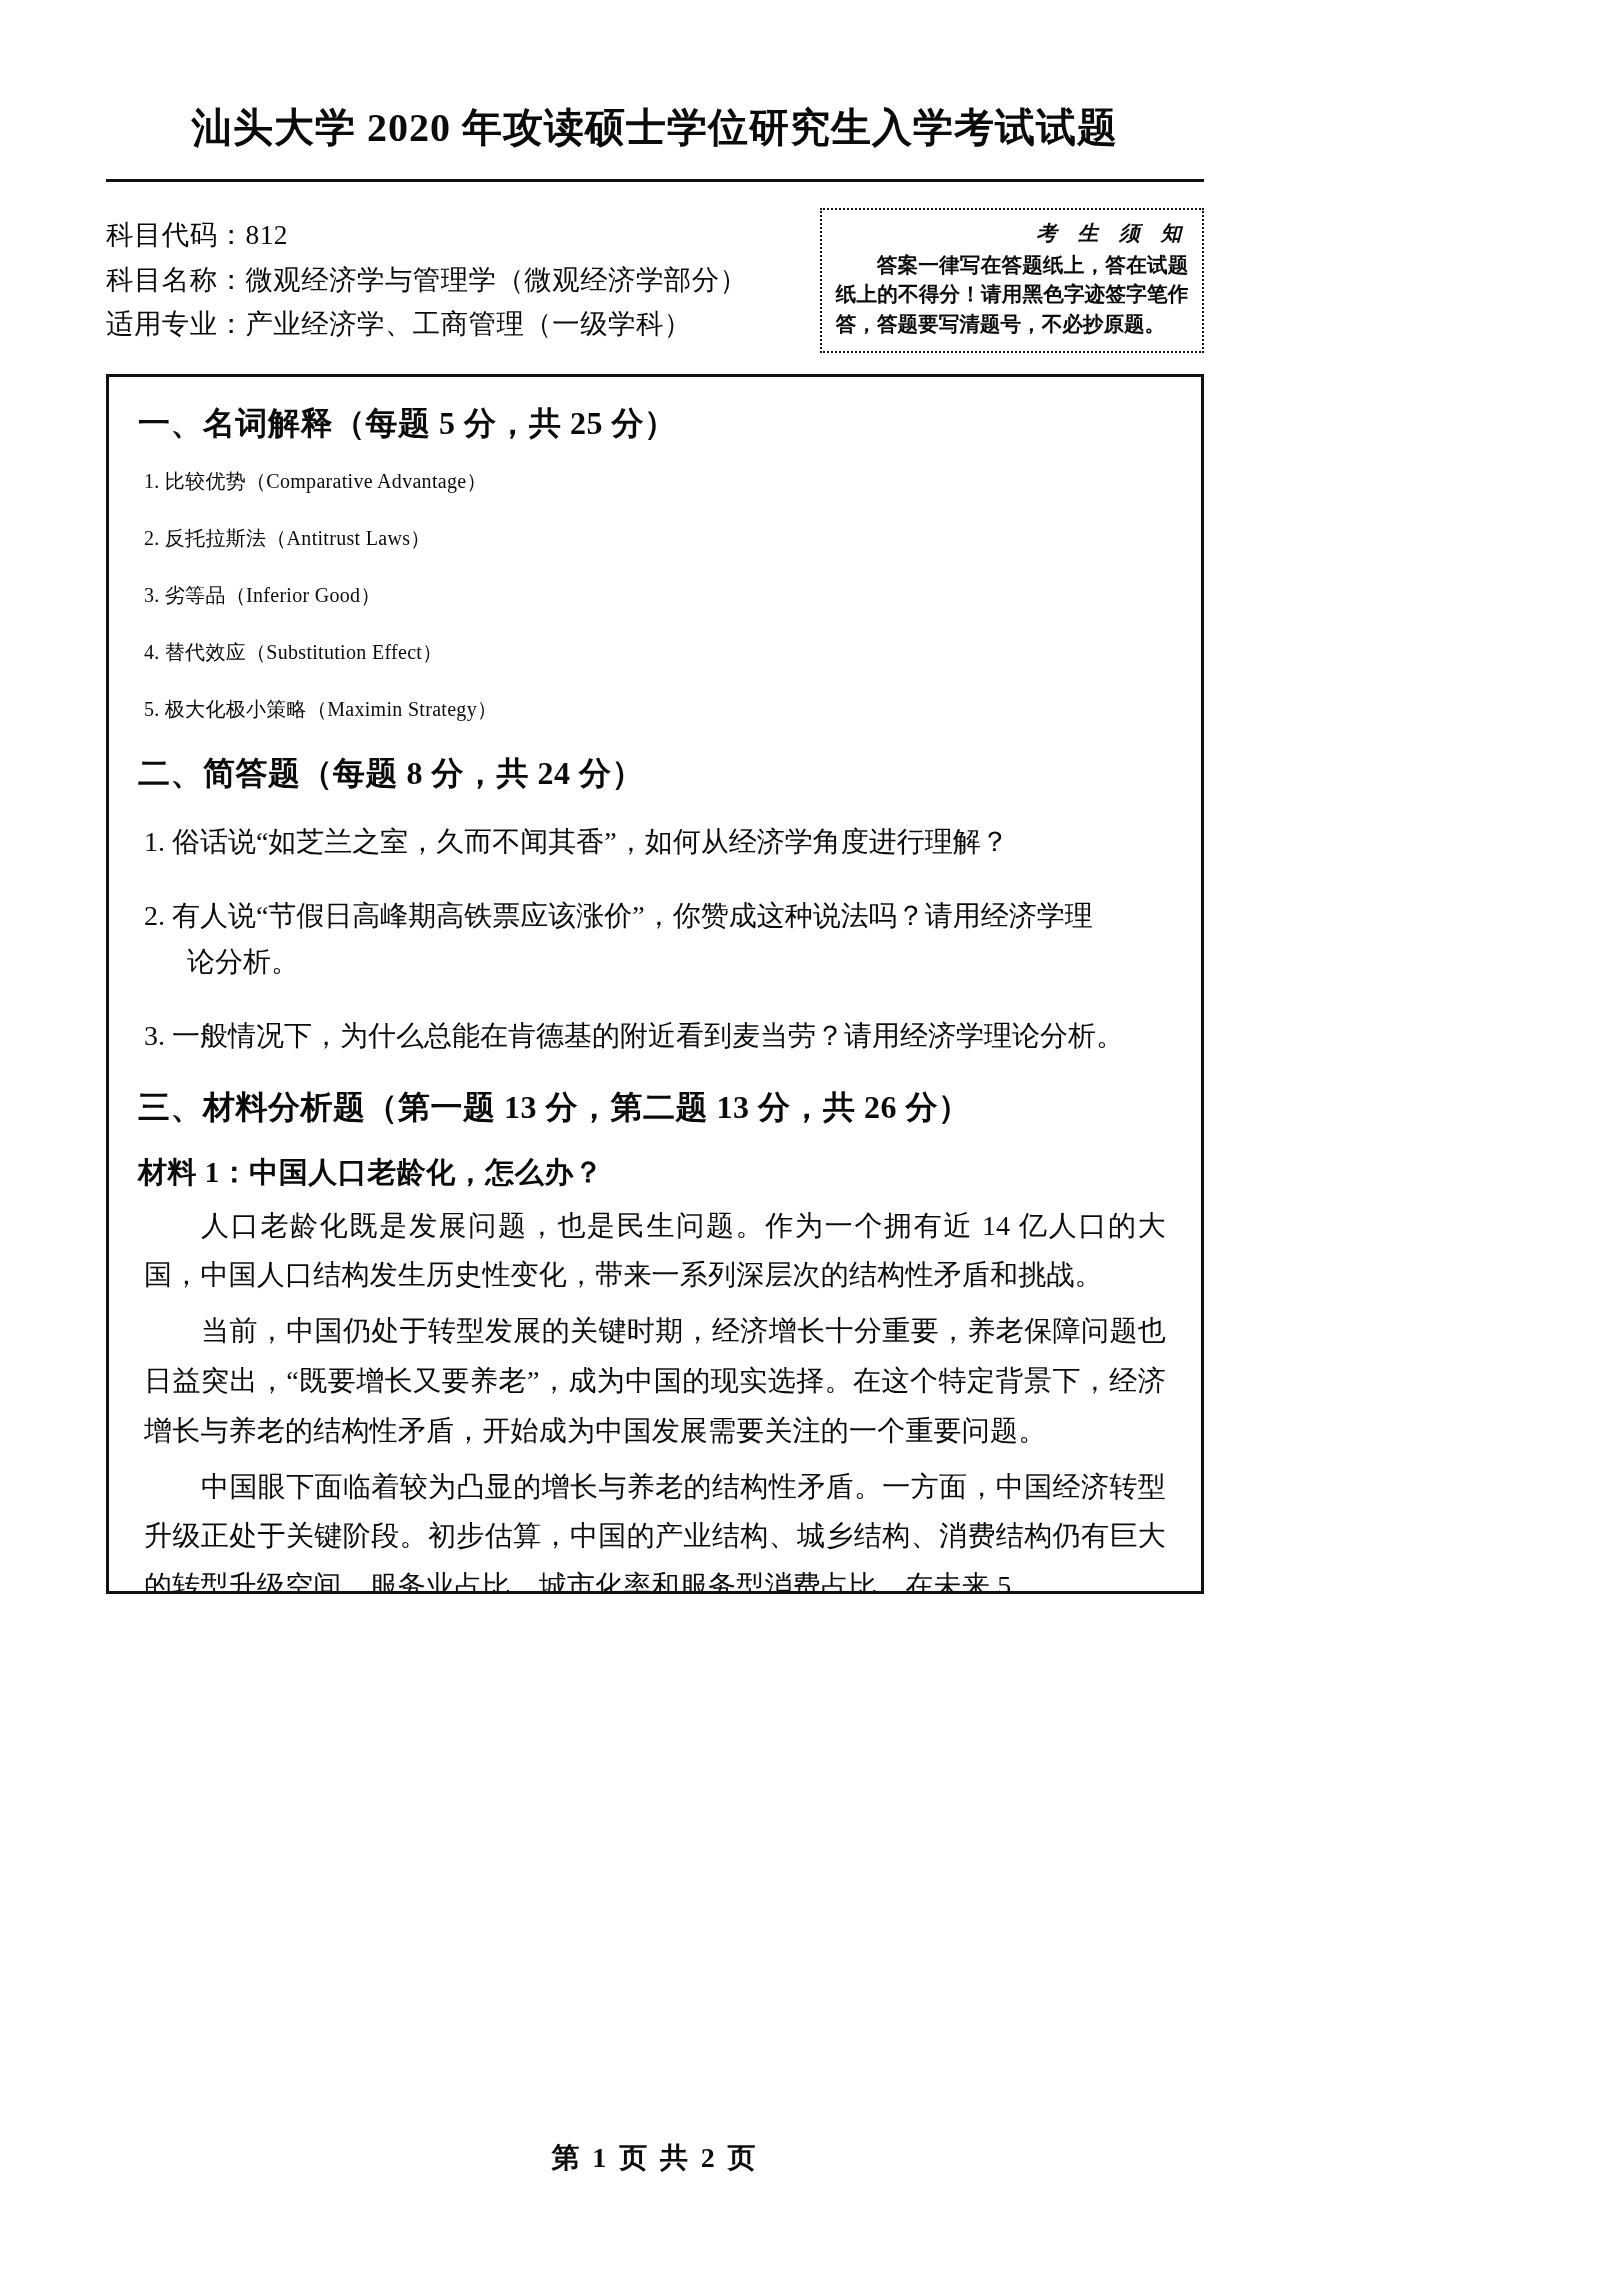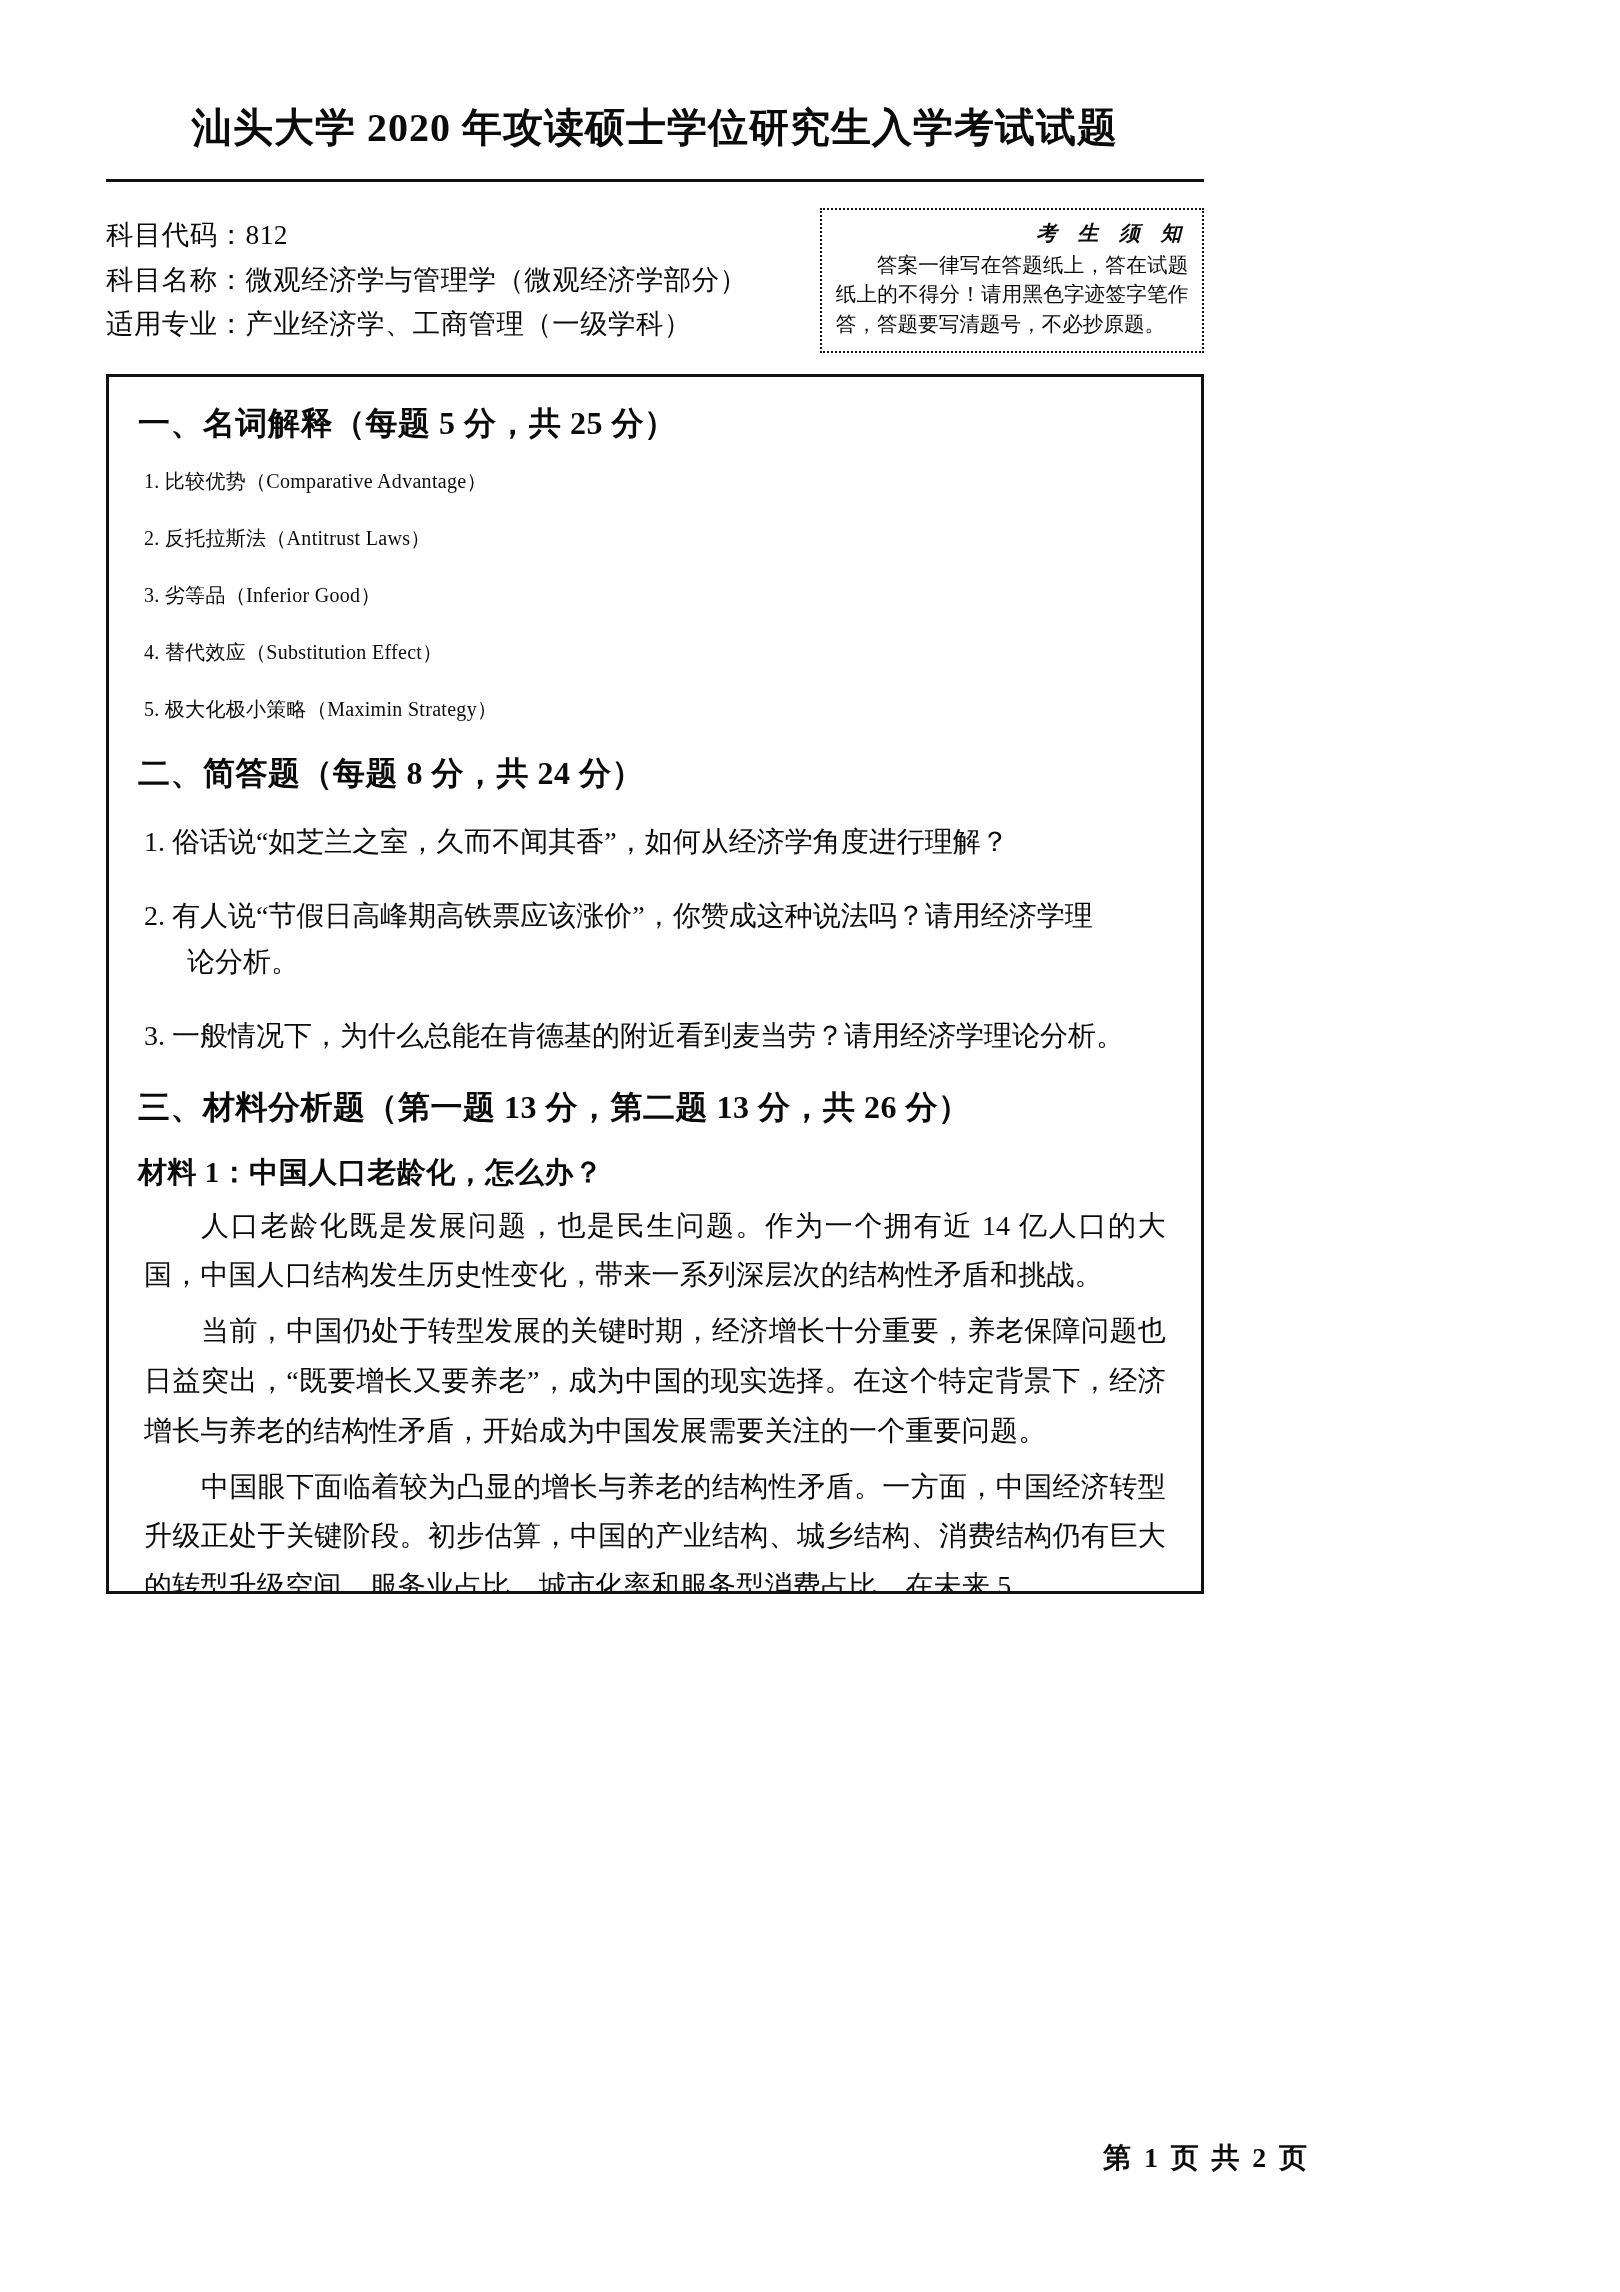--- a/index.html
+++ b/index.html
@@ -69,21 +69,21 @@
     font-family: "DejaVu Sans", "Liberation Sans", sans-serif;
     margin-bottom: 3.9px;
     font-style: italic;
   }
   .notice-body {
     font-size: 20.6px;
     line-height: 1.42;
     text-indent: 41px;
     text-align: justify;
     font-family: "DejaVu Sans", "Liberation Sans", sans-serif;
-    font-weight: normal;
+    font-weight: bold;
   }
 
   
   .content-box {
     margin: 21.6px 106px 0 106px;
     border: 3.9px solid #111;
     box-sizing: border-box;
     padding: 25.5px 29px 17.6px 29px;
     height: 1220px;
     overflow: hidden;
@@ -130,21 +130,21 @@
     margin: 6px;
     letter-spacing: 0.2px;
   }
 
   
   .footer {
     position: absolute;
     left: 0;
     right: 0;
     bottom: 116px;
-    text-align: right;
+    text-align: center;
     font-size: 28px;
     letter-spacing: 2.9px;
     font-weight: bold;
   }
 </style>
 </head>
 <body>
 
 <div class="page">
 

